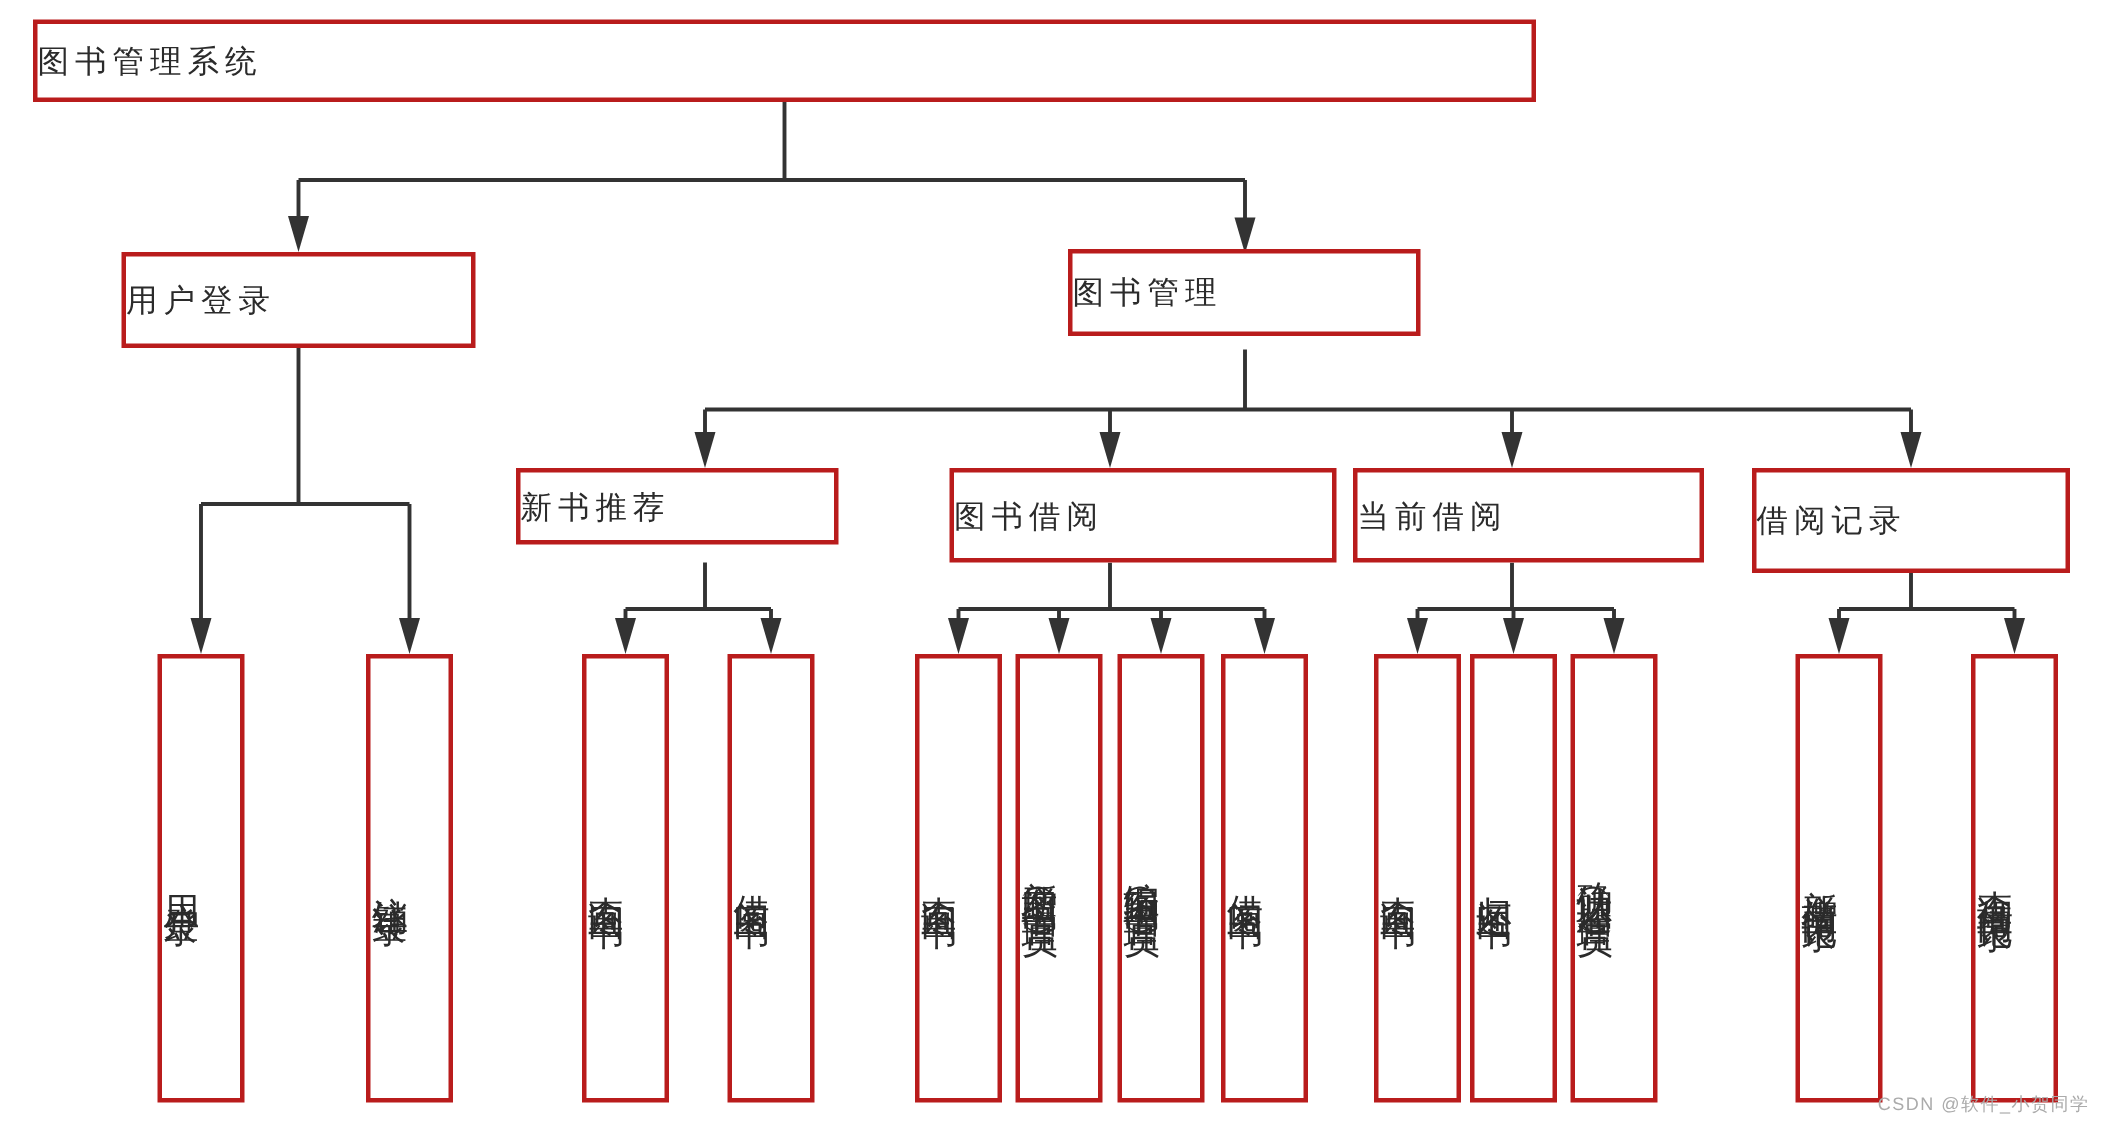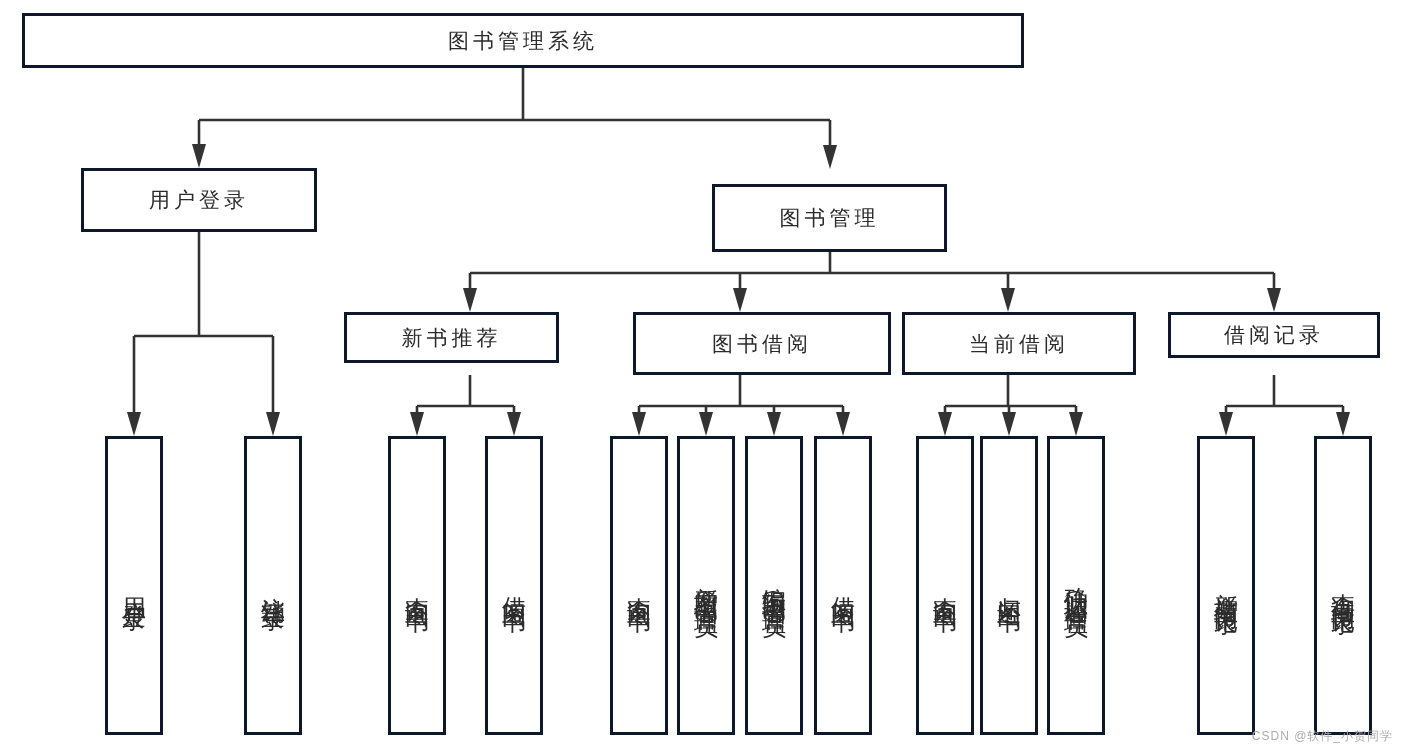--- a/index.html
+++ b/index.html
@@ -18,25 +18,24 @@
   svg.connectors {
     position: absolute;
     left: 0;
     top: 0;
     width: 1405px;
     height: 747px;
   }
   .node {
     position: absolute;
     box-sizing: border-box;
-    border: 3px solid #0f172a;
+    border: 3px solid #b91c1c;
     background: #ffffff;
     display: flex;
     align-items: center;
-    justify-content: center;
     color: #2b2b2b;
   }
   .hnode {
     font-size: 21px;
     letter-spacing: 4px;
     white-space: nowrap;
   }
   .leaf {
     top: 436px;
     height: 299px;
@@ -46,25 +45,25 @@
     writing-mode: vertical-rl;
     text-orientation: mixed;
     font-size: 24px;
     letter-spacing: 4px;
     line-height: 1;
     color: #2b2b2b;
   }
   
   .root-box   { left: 22px;   top: 13px;  width: 1002px; height: 55px; }
   .l2-a       { left: 81px;   top: 168px; width: 236px;  height: 64px; }
-  .l2-b       { left: 712px;  top: 184px; width: 235px;  height: 68px; }
+  .l2-b       { left: 712px;  top: 166px; width: 235px;  height: 58px; }
   .l3-a       { left: 344px;  top: 312px; width: 215px;  height: 51px; }
   .l3-b       { left: 633px;  top: 312px; width: 258px;  height: 63px; }
   .l3-c       { left: 902px;  top: 312px; width: 234px;  height: 63px; }
-  .l3-d       { left: 1168px; top: 312px; width: 212px;  height: 46px; }
+  .l3-d       { left: 1168px; top: 312px; width: 212px;  height: 70px; }
   
   .leaf-1  { left: 105px; }
   .leaf-2  { left: 244px; }
   .leaf-3  { left: 388px; }
   .leaf-4  { left: 485px; }
   .leaf-5  { left: 610px; }
   .leaf-6  { left: 677px; }
   .leaf-7  { left: 745px; }
   .leaf-8  { left: 814px; }
   .leaf-9  { left: 916px; }

